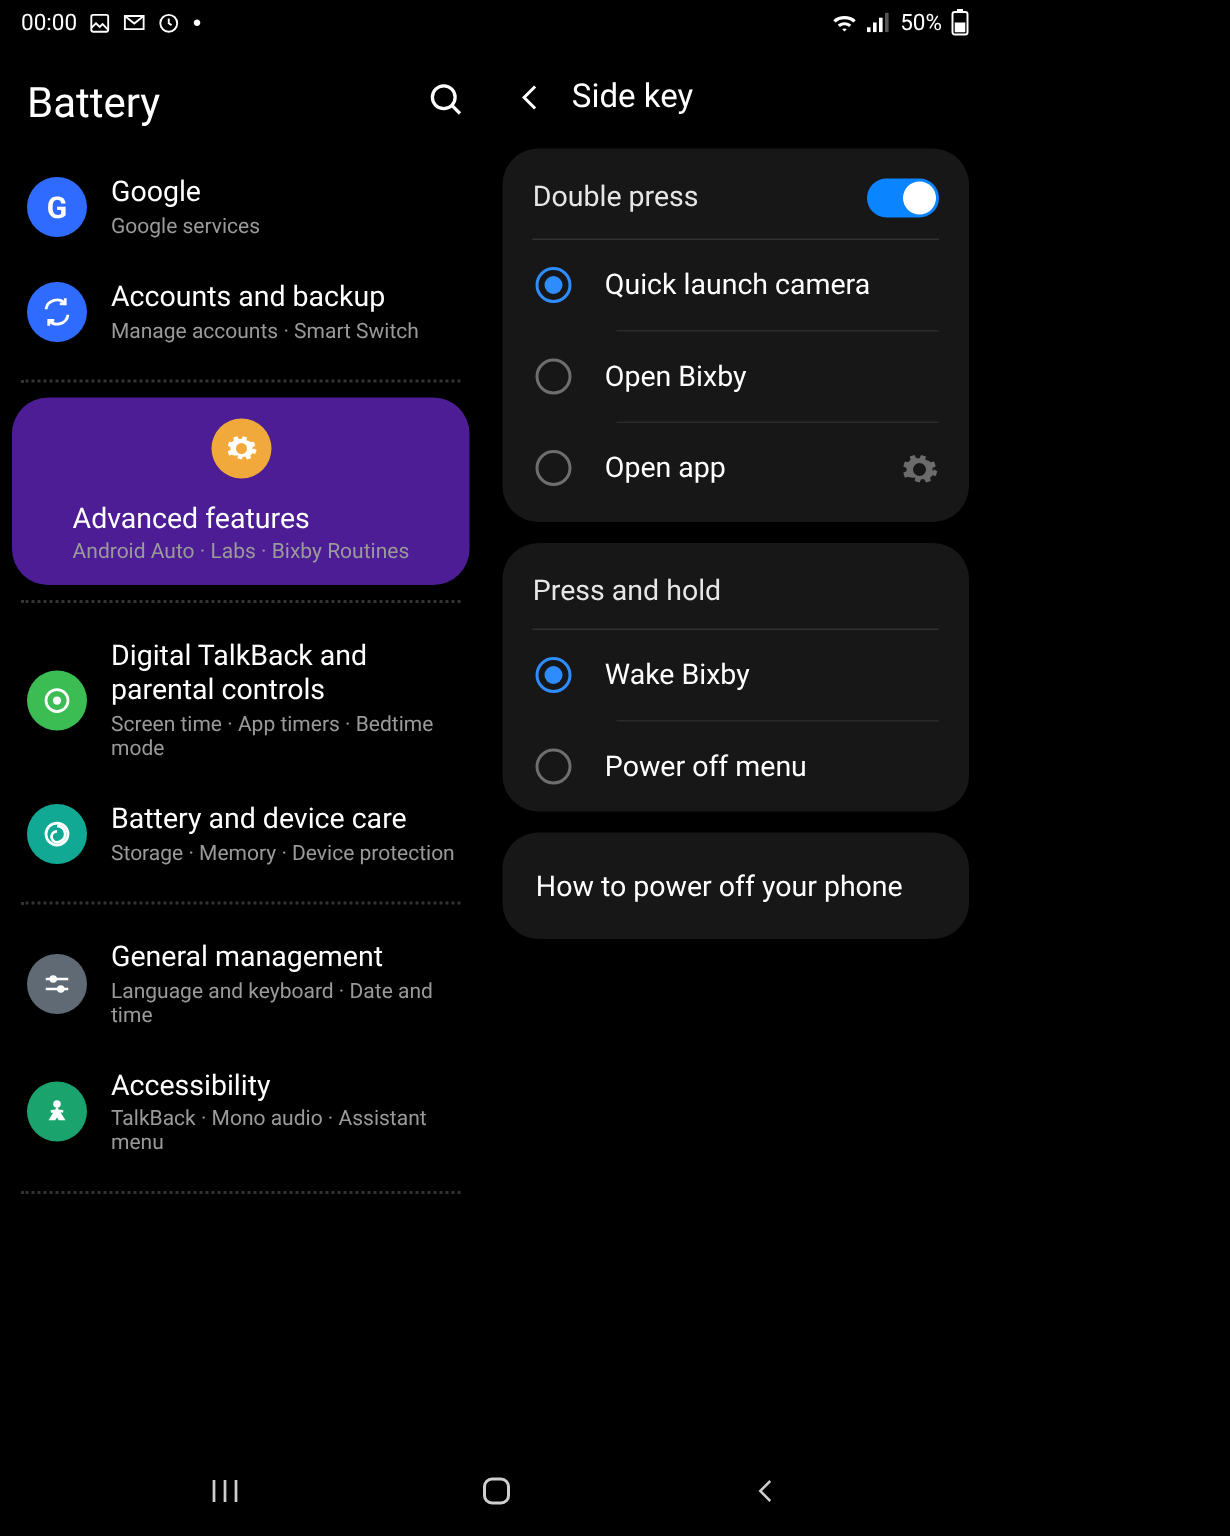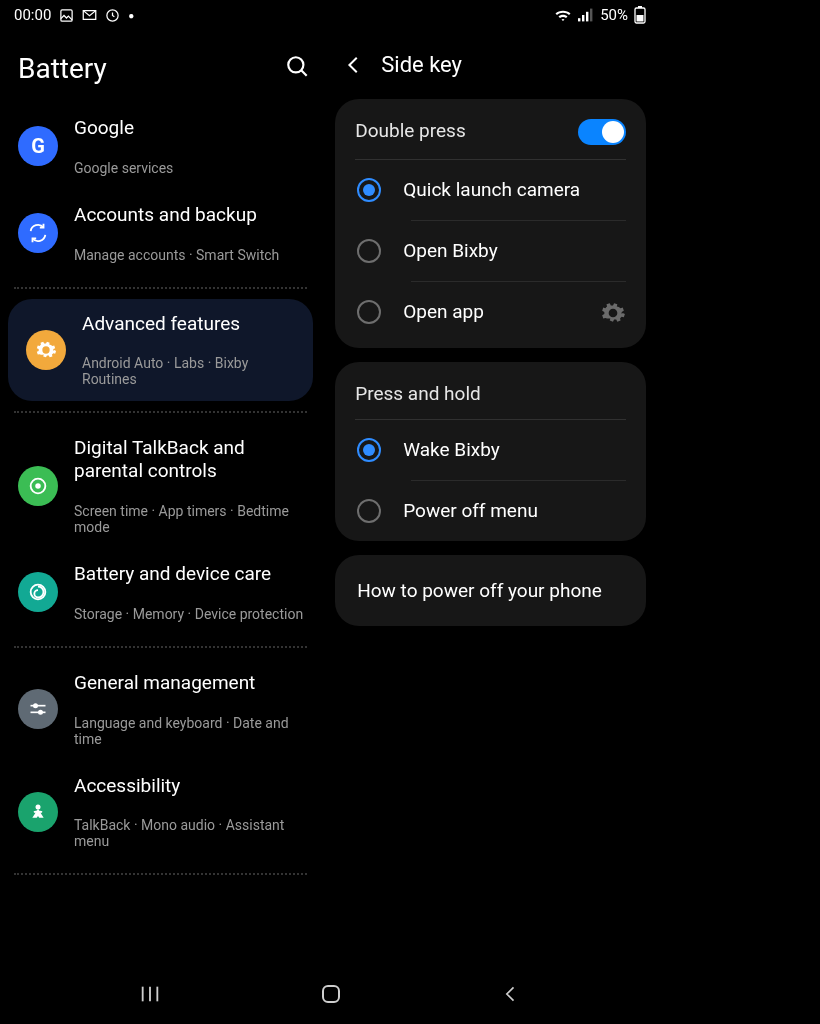--- a/index.html
+++ b/index.html
@@ -23,29 +23,29 @@
   .search-btn { margin-left:auto; }
 
   .settings-list { flex:1; padding:0 8px 0 0; }
 
   .sep { height:2px; margin:10px 14px 10px 14px; border-bottom:2px dotted #333; }
 
   .item {
     display:flex; align-items:center; gap:16px;
     padding:14px 18px; border-radius:24px;
   }
-  .item.selected { background:#0f172a; margin:0 8px; }
+  .item.selected { background:#4c1d95; margin:0 8px;flex-direction:column; }
   .item .icon-wrap {
     width:40px; height:40px; border-radius:50%;
     display:flex; align-items:center; justify-content:center;
     flex-shrink:0;
   }
   .item .labels { display:flex; flex-direction:column; }
   .item .title { font-size:19px; font-weight:400; line-height:1.2; }
-  .item .sub   { font-size:14px; color:#9a9a9a; margin-top:20px; }
+  .item .sub   { font-size:14px; color:#9a9a9a; margin-top:3px; }
 
   
   .right-header { display:flex; align-items:center; gap:16px; padding:22px 18px 22px 14px; }
   .right-header h2 { font-size:22px; font-weight:400; }
   .back-btn { display:inline-flex; }
 
   .card {
     background:#171717; border-radius:24px;
     margin:0 6px 14px 6px; padding:0;
   }

